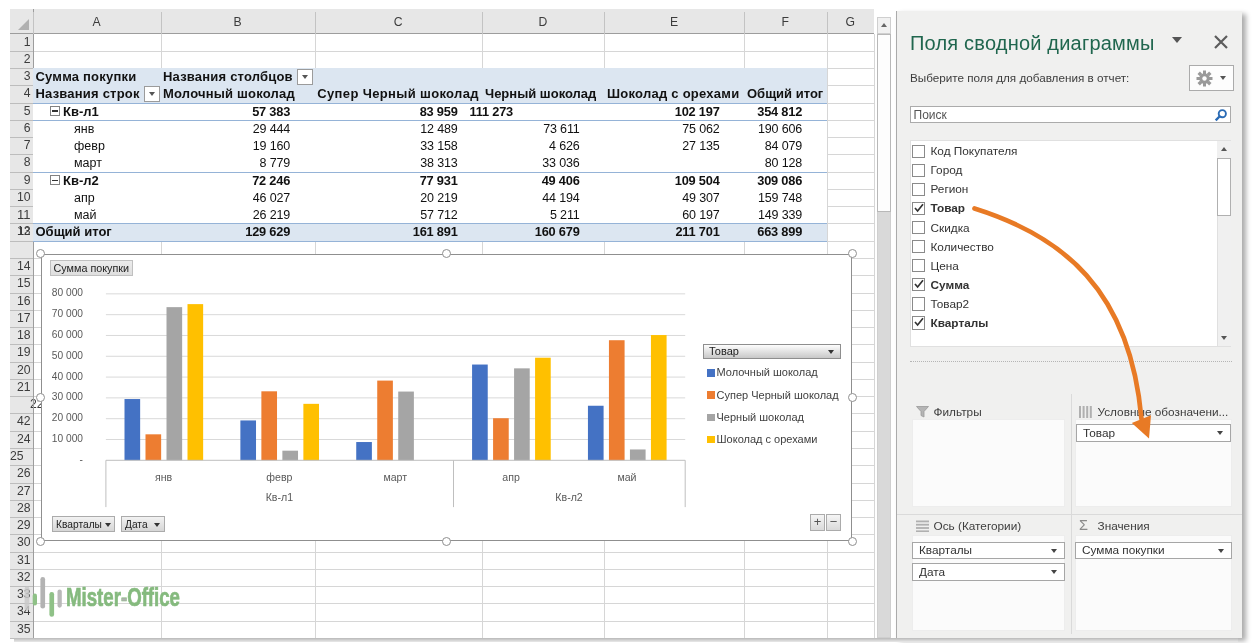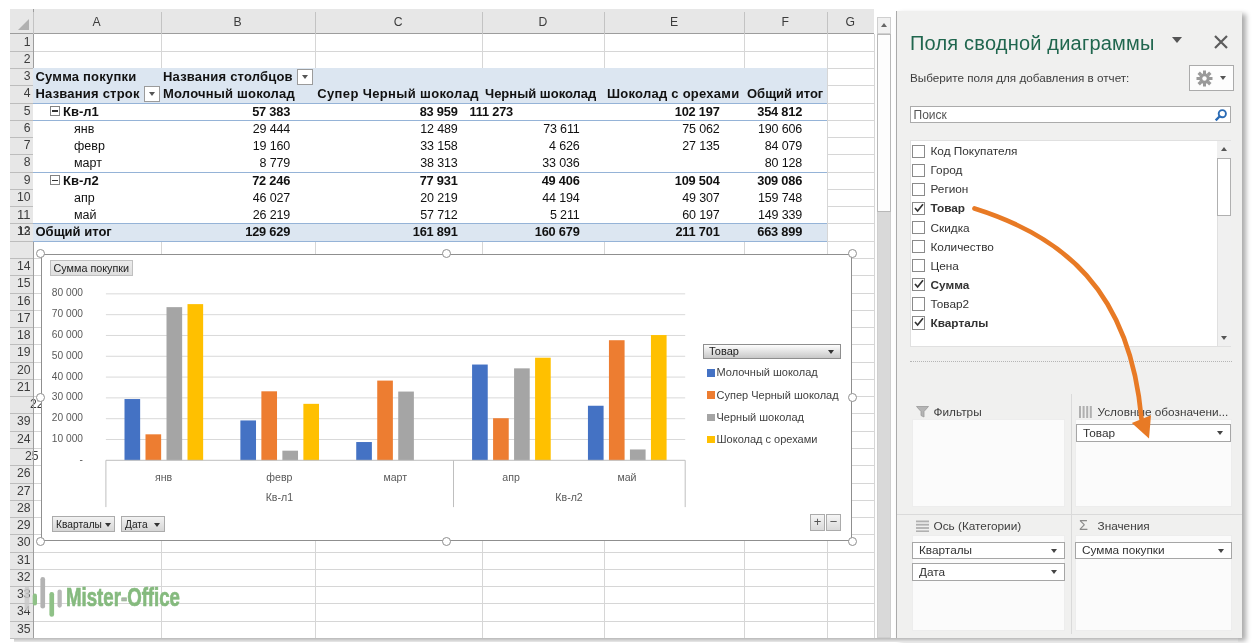--- a/index.html
+++ b/index.html
@@ -94,25 +94,25 @@
 <div class="abs" style="left:10px;top:327.09px;width:20.5px;height:17.27px;line-height:17.27px;text-align:right;font-size:12.2px;color:#3c3c3c;">18</div>
 <div class="abs" style="left:10px;top:361.63px;width:22.5px;height:1px;background:#bdbdbd;"></div>
 <div class="abs" style="left:10px;top:344.36px;width:20.5px;height:17.27px;line-height:17.27px;text-align:right;font-size:12.2px;color:#3c3c3c;">19</div>
 <div class="abs" style="left:10px;top:378.90px;width:22.5px;height:1px;background:#bdbdbd;"></div>
 <div class="abs" style="left:10px;top:361.63px;width:20.5px;height:17.27px;line-height:17.27px;text-align:right;font-size:12.2px;color:#3c3c3c;">20</div>
 <div class="abs" style="left:10px;top:396.17px;width:22.5px;height:1px;background:#bdbdbd;"></div>
 <div class="abs" style="left:10px;top:378.90px;width:20.5px;height:17.27px;line-height:17.27px;text-align:right;font-size:12.2px;color:#3c3c3c;">21</div>
 <div class="abs" style="left:10px;top:413.44px;width:22.5px;height:1px;background:#bdbdbd;"></div>
 <div class="abs" style="left:10px;top:396.17px;width:20.5px;height:17.27px;line-height:17.27px;text-align:right;font-size:12.2px;color:#3c3c3c;padding-left:20px;">22</div>
 <div class="abs" style="left:10px;top:430.71px;width:22.5px;height:1px;background:#bdbdbd;"></div>
-<div class="abs" style="left:10px;top:413.44px;width:20.5px;height:17.27px;line-height:17.27px;text-align:right;font-size:12.2px;color:#3c3c3c;">39</div>
+<div class="abs" style="left:10px;top:413.44px;width:20.5px;height:17.27px;line-height:17.27px;text-align:right;font-size:12.2px;color:#3c3c3c;">42</div>
 <div class="abs" style="left:10px;top:447.98px;width:22.5px;height:1px;background:#bdbdbd;"></div>
 <div class="abs" style="left:10px;top:430.71px;width:20.5px;height:17.27px;line-height:17.27px;text-align:right;font-size:12.2px;color:#3c3c3c;">24</div>
 <div class="abs" style="left:10px;top:465.25px;width:22.5px;height:1px;background:#bdbdbd;"></div>
-<div class="abs" style="left:18px;top:447.98px;width:20.5px;height:17.27px;line-height:17.27px;text-align:right;font-size:12.2px;color:#3c3c3c;">25</div>
+<div class="abs" style="left:3px;top:447.98px;width:20.5px;height:17.27px;line-height:17.27px;text-align:right;font-size:12.2px;color:#3c3c3c;">25</div>
 <div class="abs" style="left:10px;top:482.52px;width:22.5px;height:1px;background:#bdbdbd;"></div>
 <div class="abs" style="left:10px;top:465.25px;width:20.5px;height:17.27px;line-height:17.27px;text-align:right;font-size:12.2px;color:#3c3c3c;">26</div>
 <div class="abs" style="left:10px;top:499.79px;width:22.5px;height:1px;background:#bdbdbd;"></div>
 <div class="abs" style="left:10px;top:482.52px;width:20.5px;height:17.27px;line-height:17.27px;text-align:right;font-size:12.2px;color:#3c3c3c;">27</div>
 <div class="abs" style="left:10px;top:517.06px;width:22.5px;height:1px;background:#bdbdbd;"></div>
 <div class="abs" style="left:10px;top:499.79px;width:20.5px;height:17.27px;line-height:17.27px;text-align:right;font-size:12.2px;color:#3c3c3c;">28</div>
 <div class="abs" style="left:10px;top:534.33px;width:22.5px;height:1px;background:#bdbdbd;"></div>
 <div class="abs" style="left:10px;top:517.06px;width:20.5px;height:17.27px;line-height:17.27px;text-align:right;font-size:12.2px;color:#3c3c3c;">29</div>
 <div class="abs" style="left:10px;top:551.60px;width:22.5px;height:1px;background:#bdbdbd;"></div>
 <div class="abs" style="left:10px;top:534.33px;width:20.5px;height:17.27px;line-height:17.27px;text-align:right;font-size:12.2px;color:#3c3c3c;">30</div>

